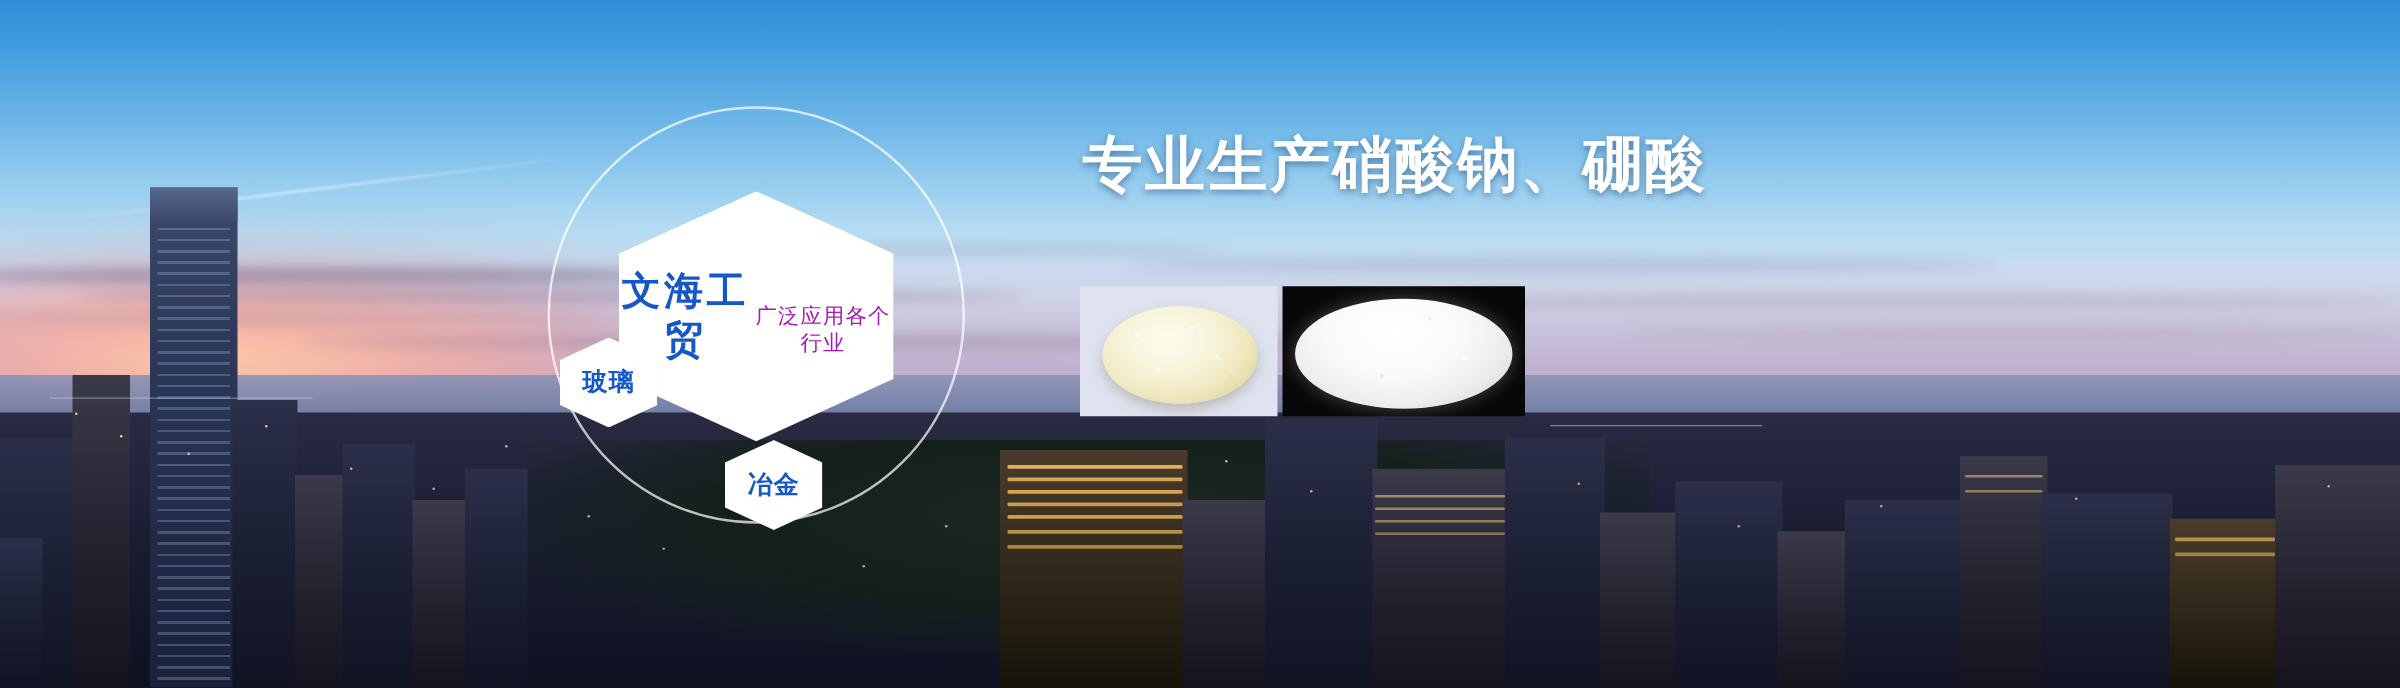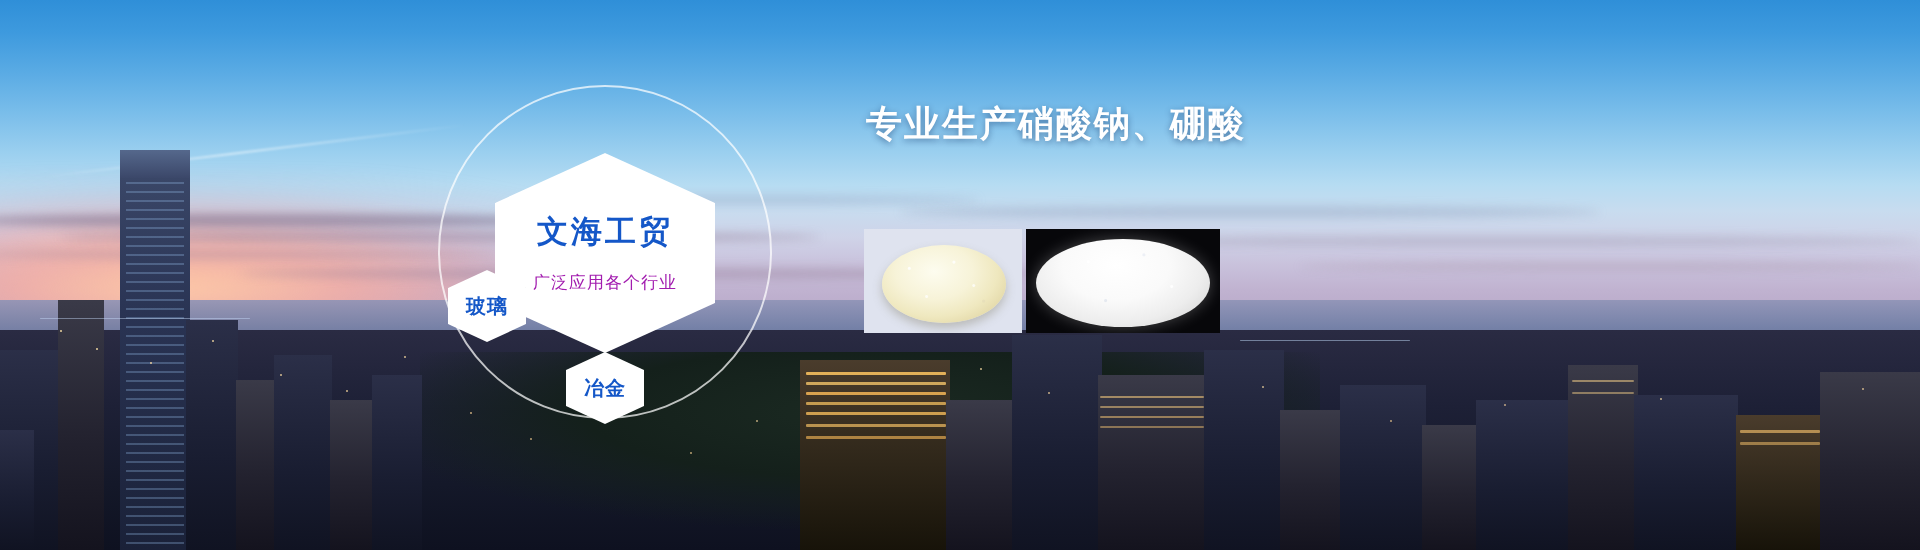--- a/index.html
+++ b/index.html
@@ -119,44 +119,44 @@
   }
   .hex{
     position:absolute;background:#ffffff;
     clip-path:polygon(50% 0%,100% 25%,100% 75%,50% 100%,0% 75%,0% 25%);
     display:flex;align-items:center;justify-content:center;
     text-align:center;line-height:1.25;
     box-shadow:0 2px 14px rgba(20,40,80,.28);
   }
   .hex-center{
     left:135px;top:128px;width:220px;height:200px;
-    flex-direction:column;
+    flex-direction:row;
   }
   .hex-center .title{
     font-size:31px;font-weight:bold;color:#1457c8;letter-spacing:3px;
     text-shadow:0 1px 0 rgba(255,255,255,.6);
   }
   .hex-center .sub{
     font-size:17px;color:#a21caf;letter-spacing:1px;margin-top:21px;
   }
   .hex-small{
     width:78px;height:72px;
     font-size:20px;font-weight:bold;color:#1457c8;letter-spacing:1px;
   }
   .h-chem  {left:206px;top:28px;}
   .h-glaze {left:324px;top:97px;}
   .h-elec  {left:324px;top:245px;}
-  .h-metal {left:206px;top:327px;text-align:right;}
+  .h-metal {left:220px;top:327px;text-align:right;}
   .h-glass {left:88px;top:245px;}
   .h-med   {left:88px;top:97px;}
 
   
   .copy{position:absolute;left:866px;top:100px;width:760px;}
   .headline{
-    font-size:36px;font-weight:bold;color:#ffffff;letter-spacing:2px;
+    font-size:48px;font-weight:bold;color:#ffffff;letter-spacing:2px;
     text-shadow:0 2px 6px rgba(10,40,90,.45);white-space:nowrap;
   }
   .subline{
     margin-top:11px;font-size:14.5px;color:#f0f6ff;letter-spacing:.2px;
     text-shadow:0 1px 4px rgba(10,40,90,.5);white-space:nowrap;
   }
   .tagline{
     margin-top:22px;font-size:19px;color:#ffffff;letter-spacing:2px;
     font-style:italic;text-shadow:0 2px 6px rgba(10,40,90,.5);
     white-space:nowrap;

